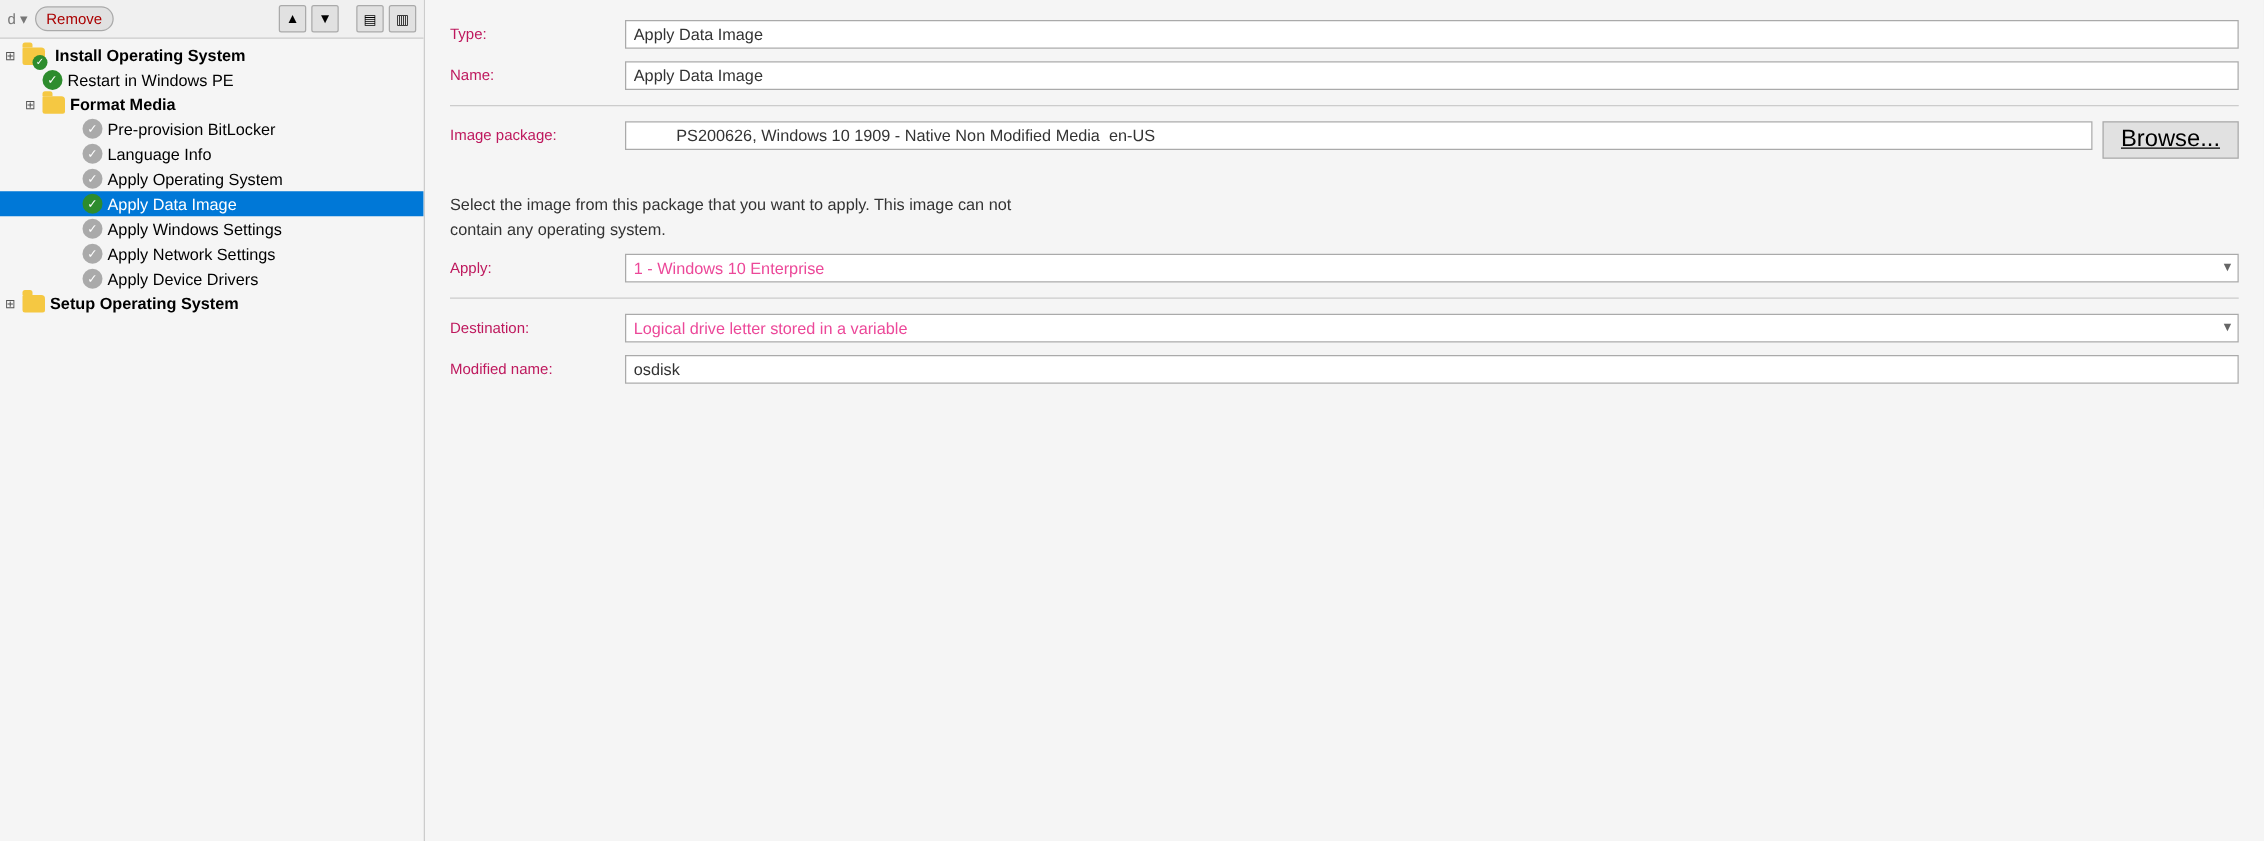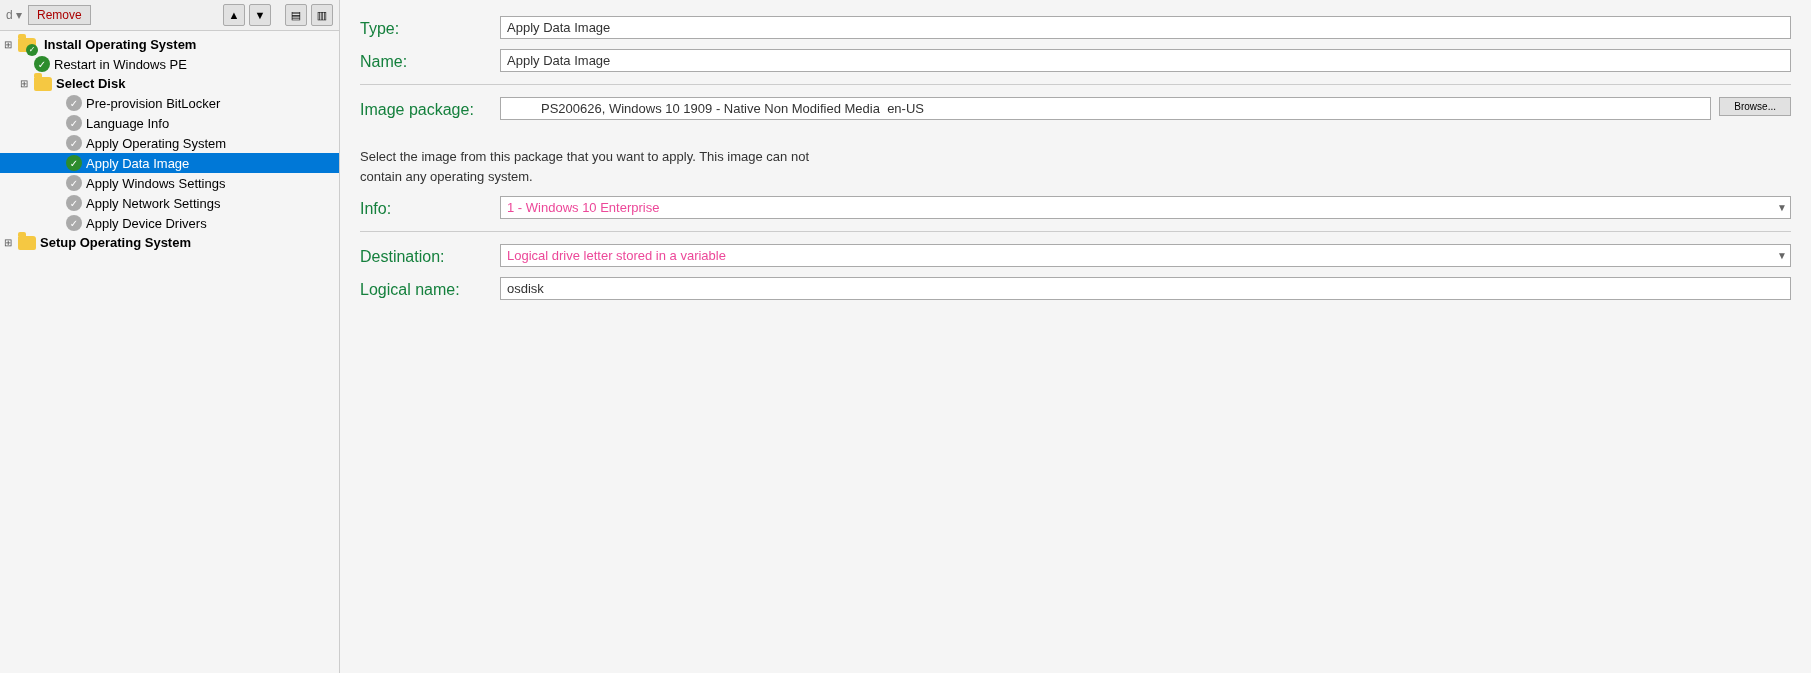--- a/index.html
+++ b/index.html
@@ -32,21 +32,21 @@
       gap: 6px;
     }
 
     .toolbar-btn {
       background: #e1e1e1;
       border: 1px solid #aaa;
       padding: 2px 8px;
       cursor: pointer;
       font-size: 12px;
       color: #333;
-      border-radius: 0;
+      border-radius: 10px;
     }
 
     .toolbar-remove {
       color: #a00;
     }
 
     .toolbar-icons {
       display: flex;
       gap: 4px;
       margin-left: auto;
@@ -160,23 +160,23 @@
 
     .form-row {
       display: flex;
       align-items: flex-start;
       margin-bottom: 10px;
     }
 
     .form-label {
       width: 140px;
       min-width: 140px;
-      color: #15803d;
+      color: #be185d;
       padding-top: 4px;
-      font-size: 16px;
+      font-size: 12px;
     }
 
     .form-control {
       flex: 1;
       padding: 3px 6px;
       border: 1px solid #aaa;
       background: white;
       font-size: 13px;
       font-family: inherit;
       color: #333;
@@ -196,22 +196,23 @@
       align-items: flex-start;
       margin-bottom: 10px;
     }
 
     .browse-btn {
       margin-left: 8px;
       padding: 3px 14px;
       background: #e1e1e1;
       border: 1px solid #aaa;
       cursor: pointer;
-      font-size: 10px;
+      font-size: 19px;
       white-space: nowrap;
+      text-decoration: underline;
     }
 
     .divider {
       border: none;
       border-top: 1px solid #ccc;
       margin: 12px 0;
     }
 
     .info-text {
       color: #333;
@@ -277,21 +278,21 @@
 
     <div class="tree-item indent-1">
       <span class="expand-arrow"></span>
       <span class="status-icon status-green">✓</span>
       <span class="item-label">Restart in Windows PE</span>
     </div>
 
     <div class="tree-item indent-1">
       <span class="expand-arrow">⊞</span>
       <span class="folder-icon" style="margin-right:4px;"></span>
-      <span class="item-label bold">Select Disk</span>
+      <span class="item-label bold">Format Media</span>
     </div>
 
     <div class="tree-item indent-3">
       <span class="expand-arrow"></span>
       <span class="status-icon status-gray">✓</span>
       <span class="item-label">Pre-provision BitLocker</span>
     </div>
 
     <div class="tree-item indent-3">
       <span class="expand-arrow"></span>
@@ -358,21 +359,21 @@
     <input class="form-control" type="text" style="flex: 1 1 0%; padding-left: 40px;" readonly="" value="PS200626, Windows 10 1909 - Native Non Modified Media  en-US">
     <button class="browse-btn">Browse...</button>
   </div>
 
   <div class="info-text">
     Select the image from this package that you want to apply. This image can not<br>
     contain any operating system.
   </div>
 
   <div class="form-row">
-    <span class="form-label">Info:</span>
+    <span class="form-label">Apply:</span>
     <div class="select-wrapper">
       <select>
         <option>1 - Windows 10 Enterprise</option>
       </select>
       <span class="select-arrow">▼</span>
     </div>
   </div>
 
   <hr class="divider">
 
@@ -381,17 +382,17 @@
     <span class="form-label">Destination:</span>
     <div class="select-wrapper">
       <select>
         <option>Logical drive letter stored in a variable</option>
       </select>
       <span class="select-arrow">▼</span>
     </div>
   </div>
 
   <div class="form-row">
-    <span class="form-label">Logical name:</span>
+    <span class="form-label">Modified name:</span>
     <input class="form-control" type="text" value="osdisk" style="">
   </div>
 
 </div>
 
 </body></html>

